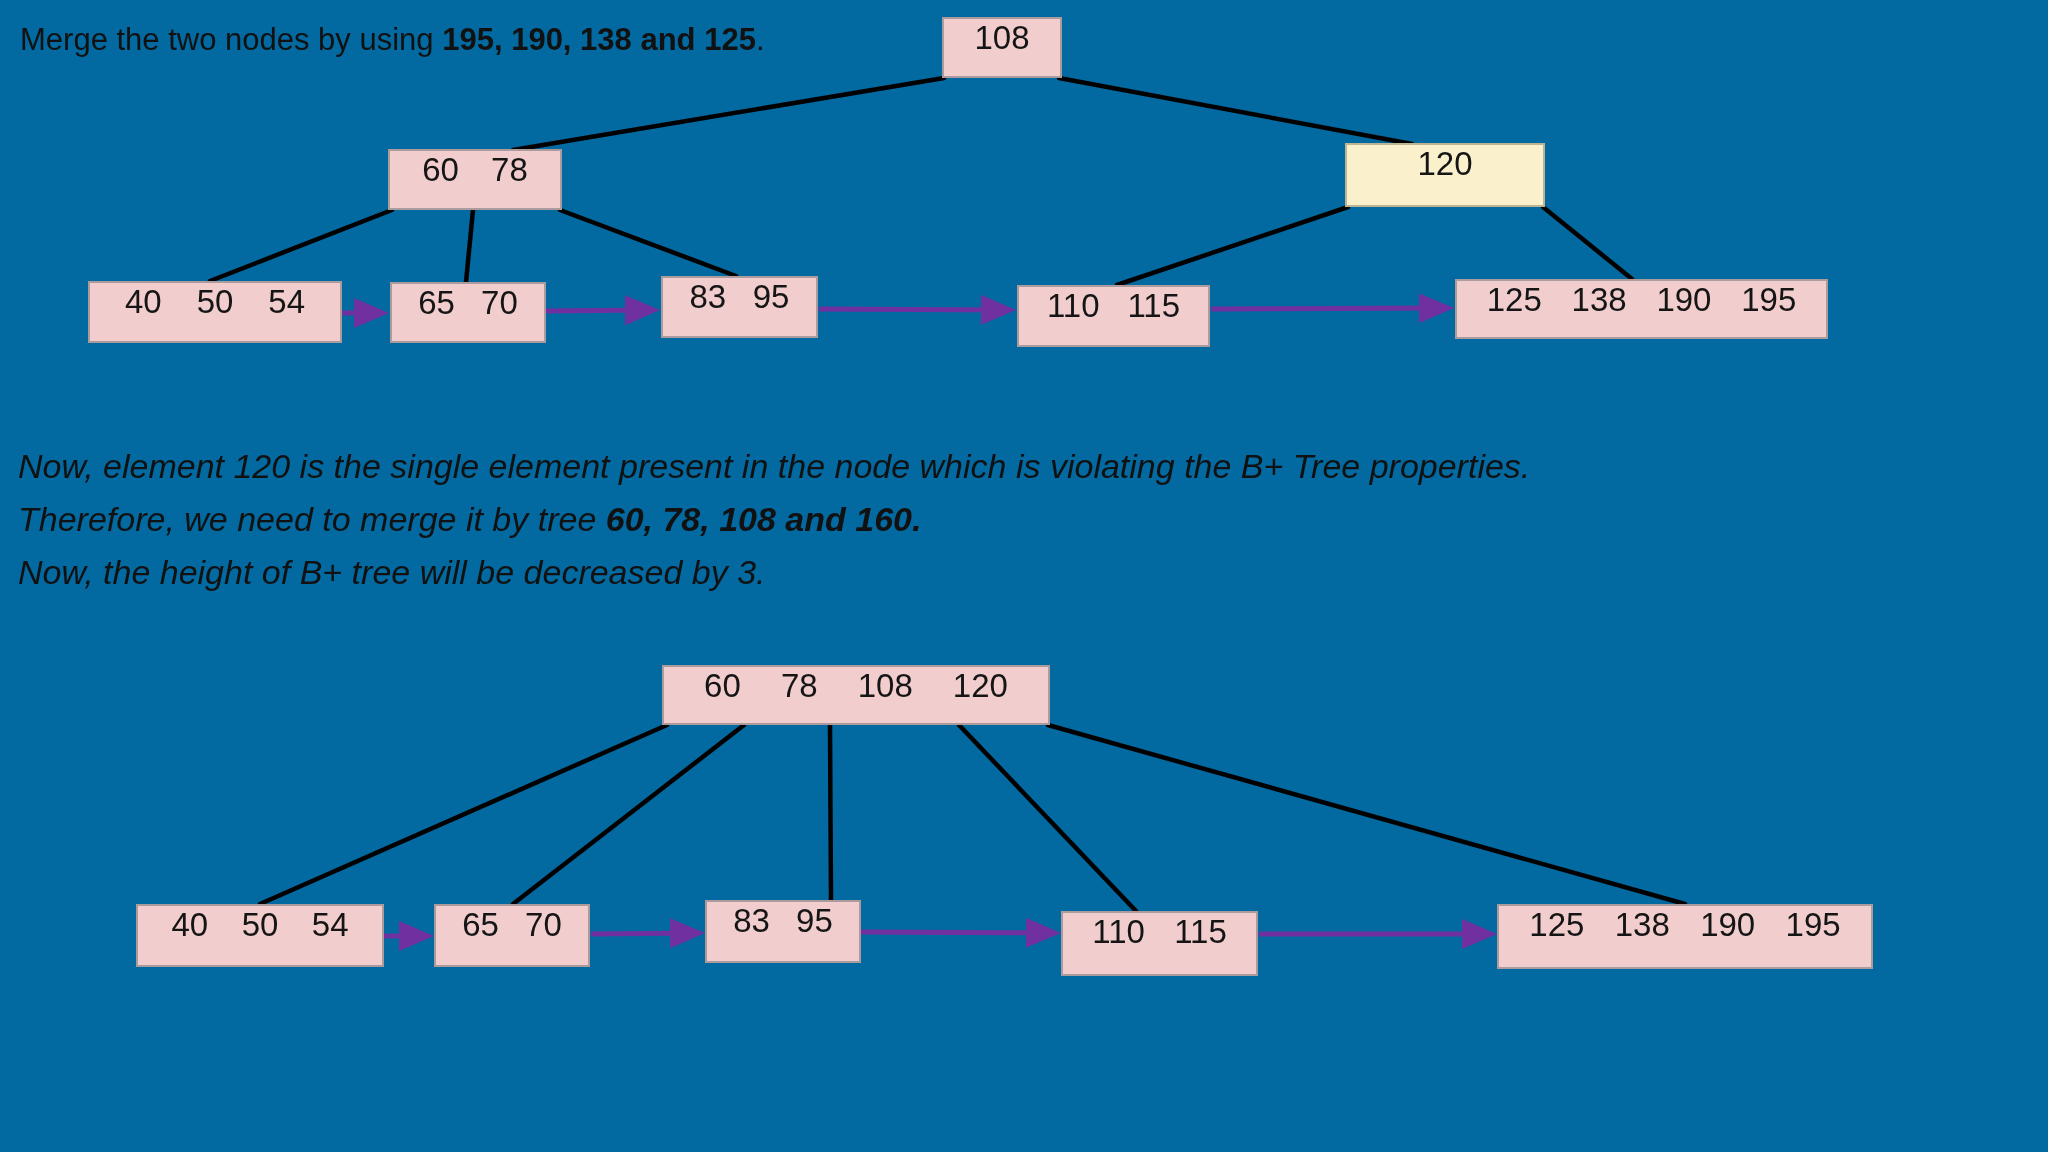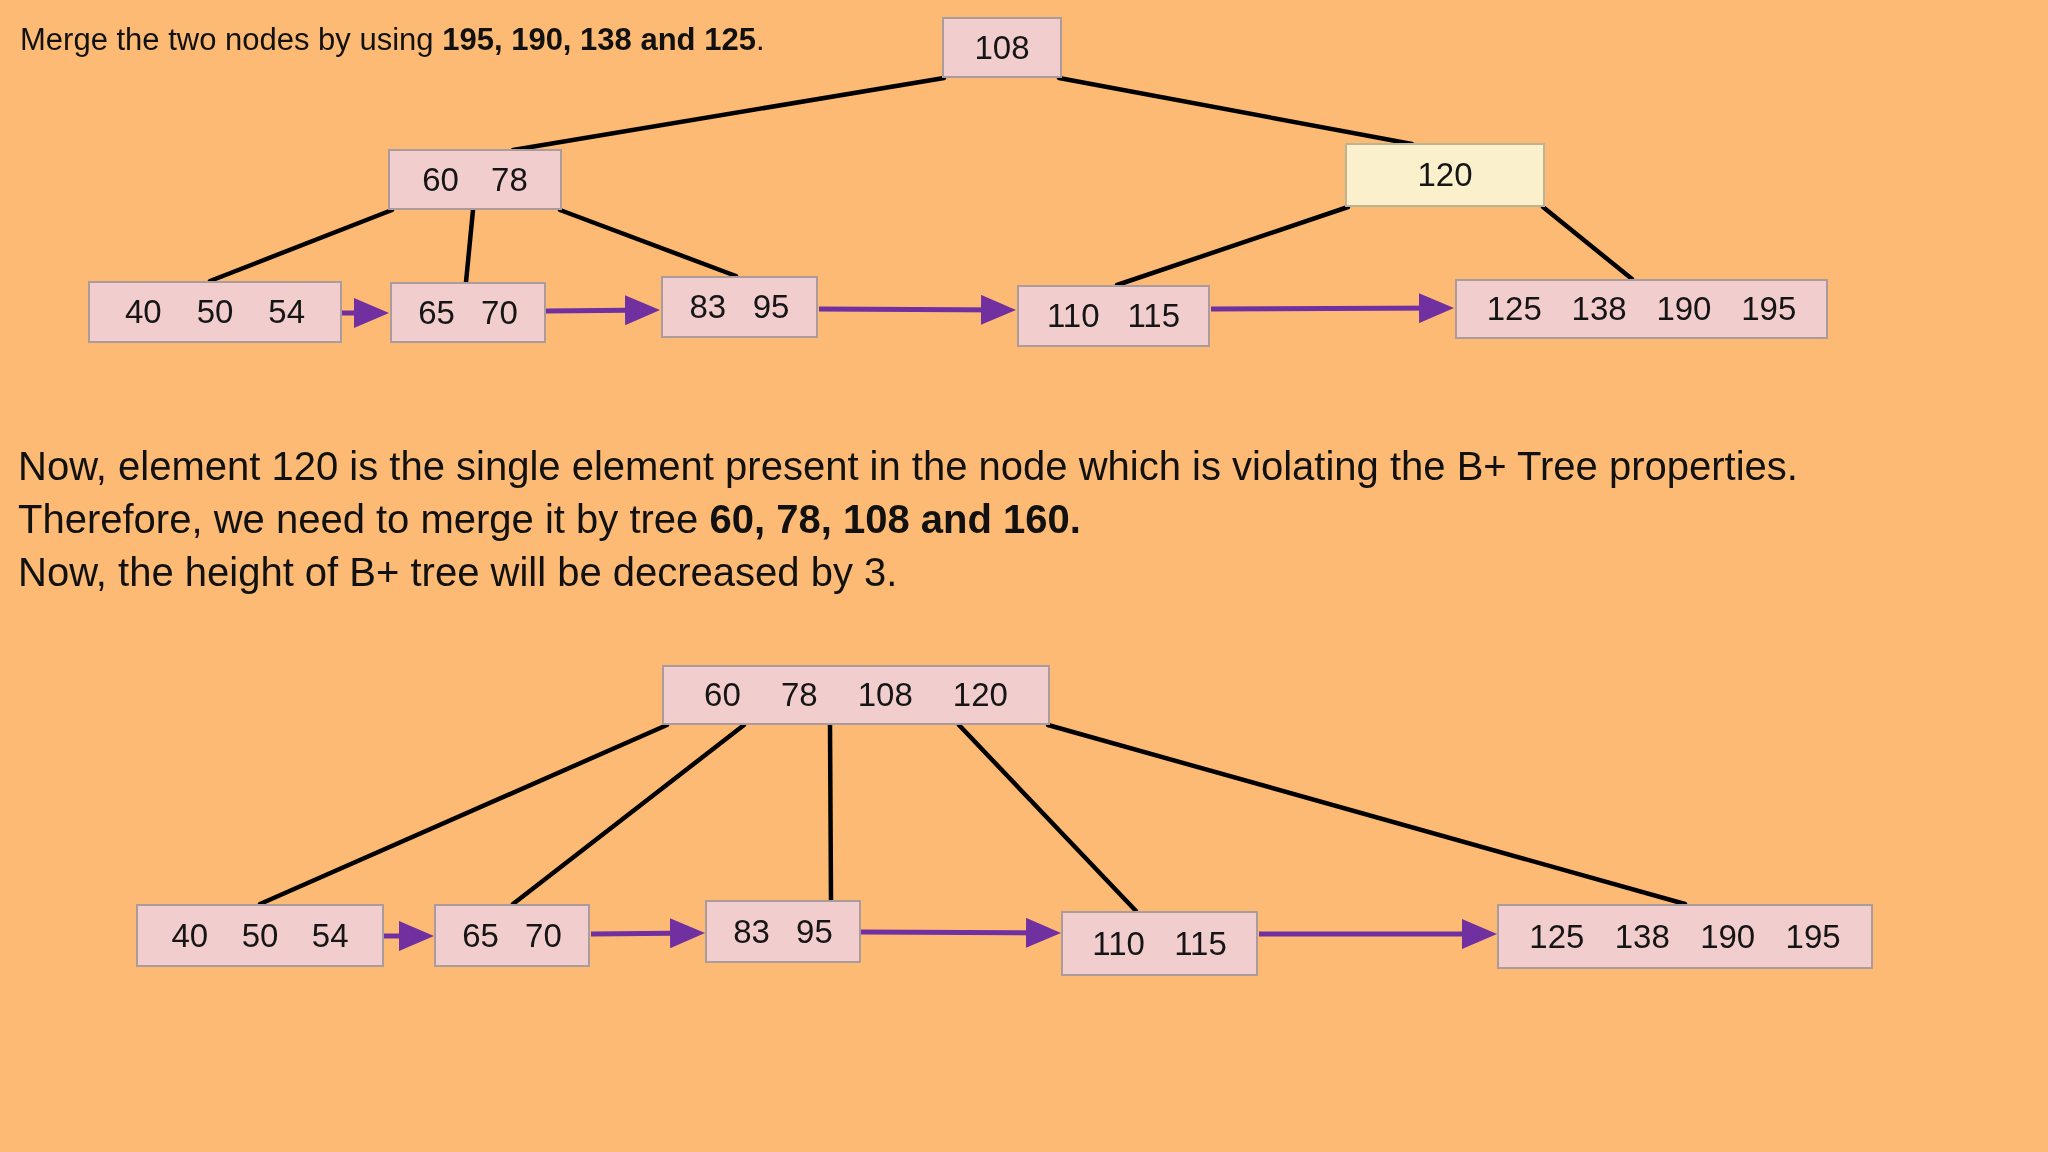--- a/index.html
+++ b/index.html
@@ -14,21 +14,21 @@
   * { margin: 0; padding: 0; box-sizing: border-box; }
   html, body { background: #ffffff; }
   body {
     font-family: "Liberation Sans", "DejaVu Sans", sans-serif;
     color: var(--text);
   }
   .canvas {
     position: relative;
     width: 2048px;
     height: 1152px;
-    background: #fdba74;
+    background: #0369a1;
     overflow: hidden;
   }
   .edges {
     position: absolute;
     left: 0; top: 0;
     width: 2048px;
     height: 1152px;
     pointer-events: none;
   }
   .edges line.tree-edge {
@@ -39,39 +39,40 @@
   .edges line.leaf-arrow {
     stroke: var(--arrow);
     stroke-width: 5;
   }
   .edges marker path { fill: var(--arrow); }
   .node {
     position: absolute;
     background: var(--node-fill);
     border: 2px solid var(--node-border);
     display: flex;
-    align-items: center;
+    align-items: flex-start;
     justify-content: space-evenly;
     font-size: 33px;
     color: #151515;
   }
   .node.hl {
     background: var(--highlight-fill);
     border-color: var(--highlight-border);
   }
   .caption {
     position: absolute;
     font-size: 31px;
     white-space: nowrap;
   }
   .paragraph {
     position: absolute;
-    font-size: 40px;
+    font-size: 34px;
     line-height: 53px;
     white-space: nowrap;
+    font-style: italic;
   }
   b { font-weight: bold; }
 </style>
 </head>
 <body>
 
 <div class="canvas">
 
   <svg class="edges" viewBox="0 0 2048 1152">
     <defs>

